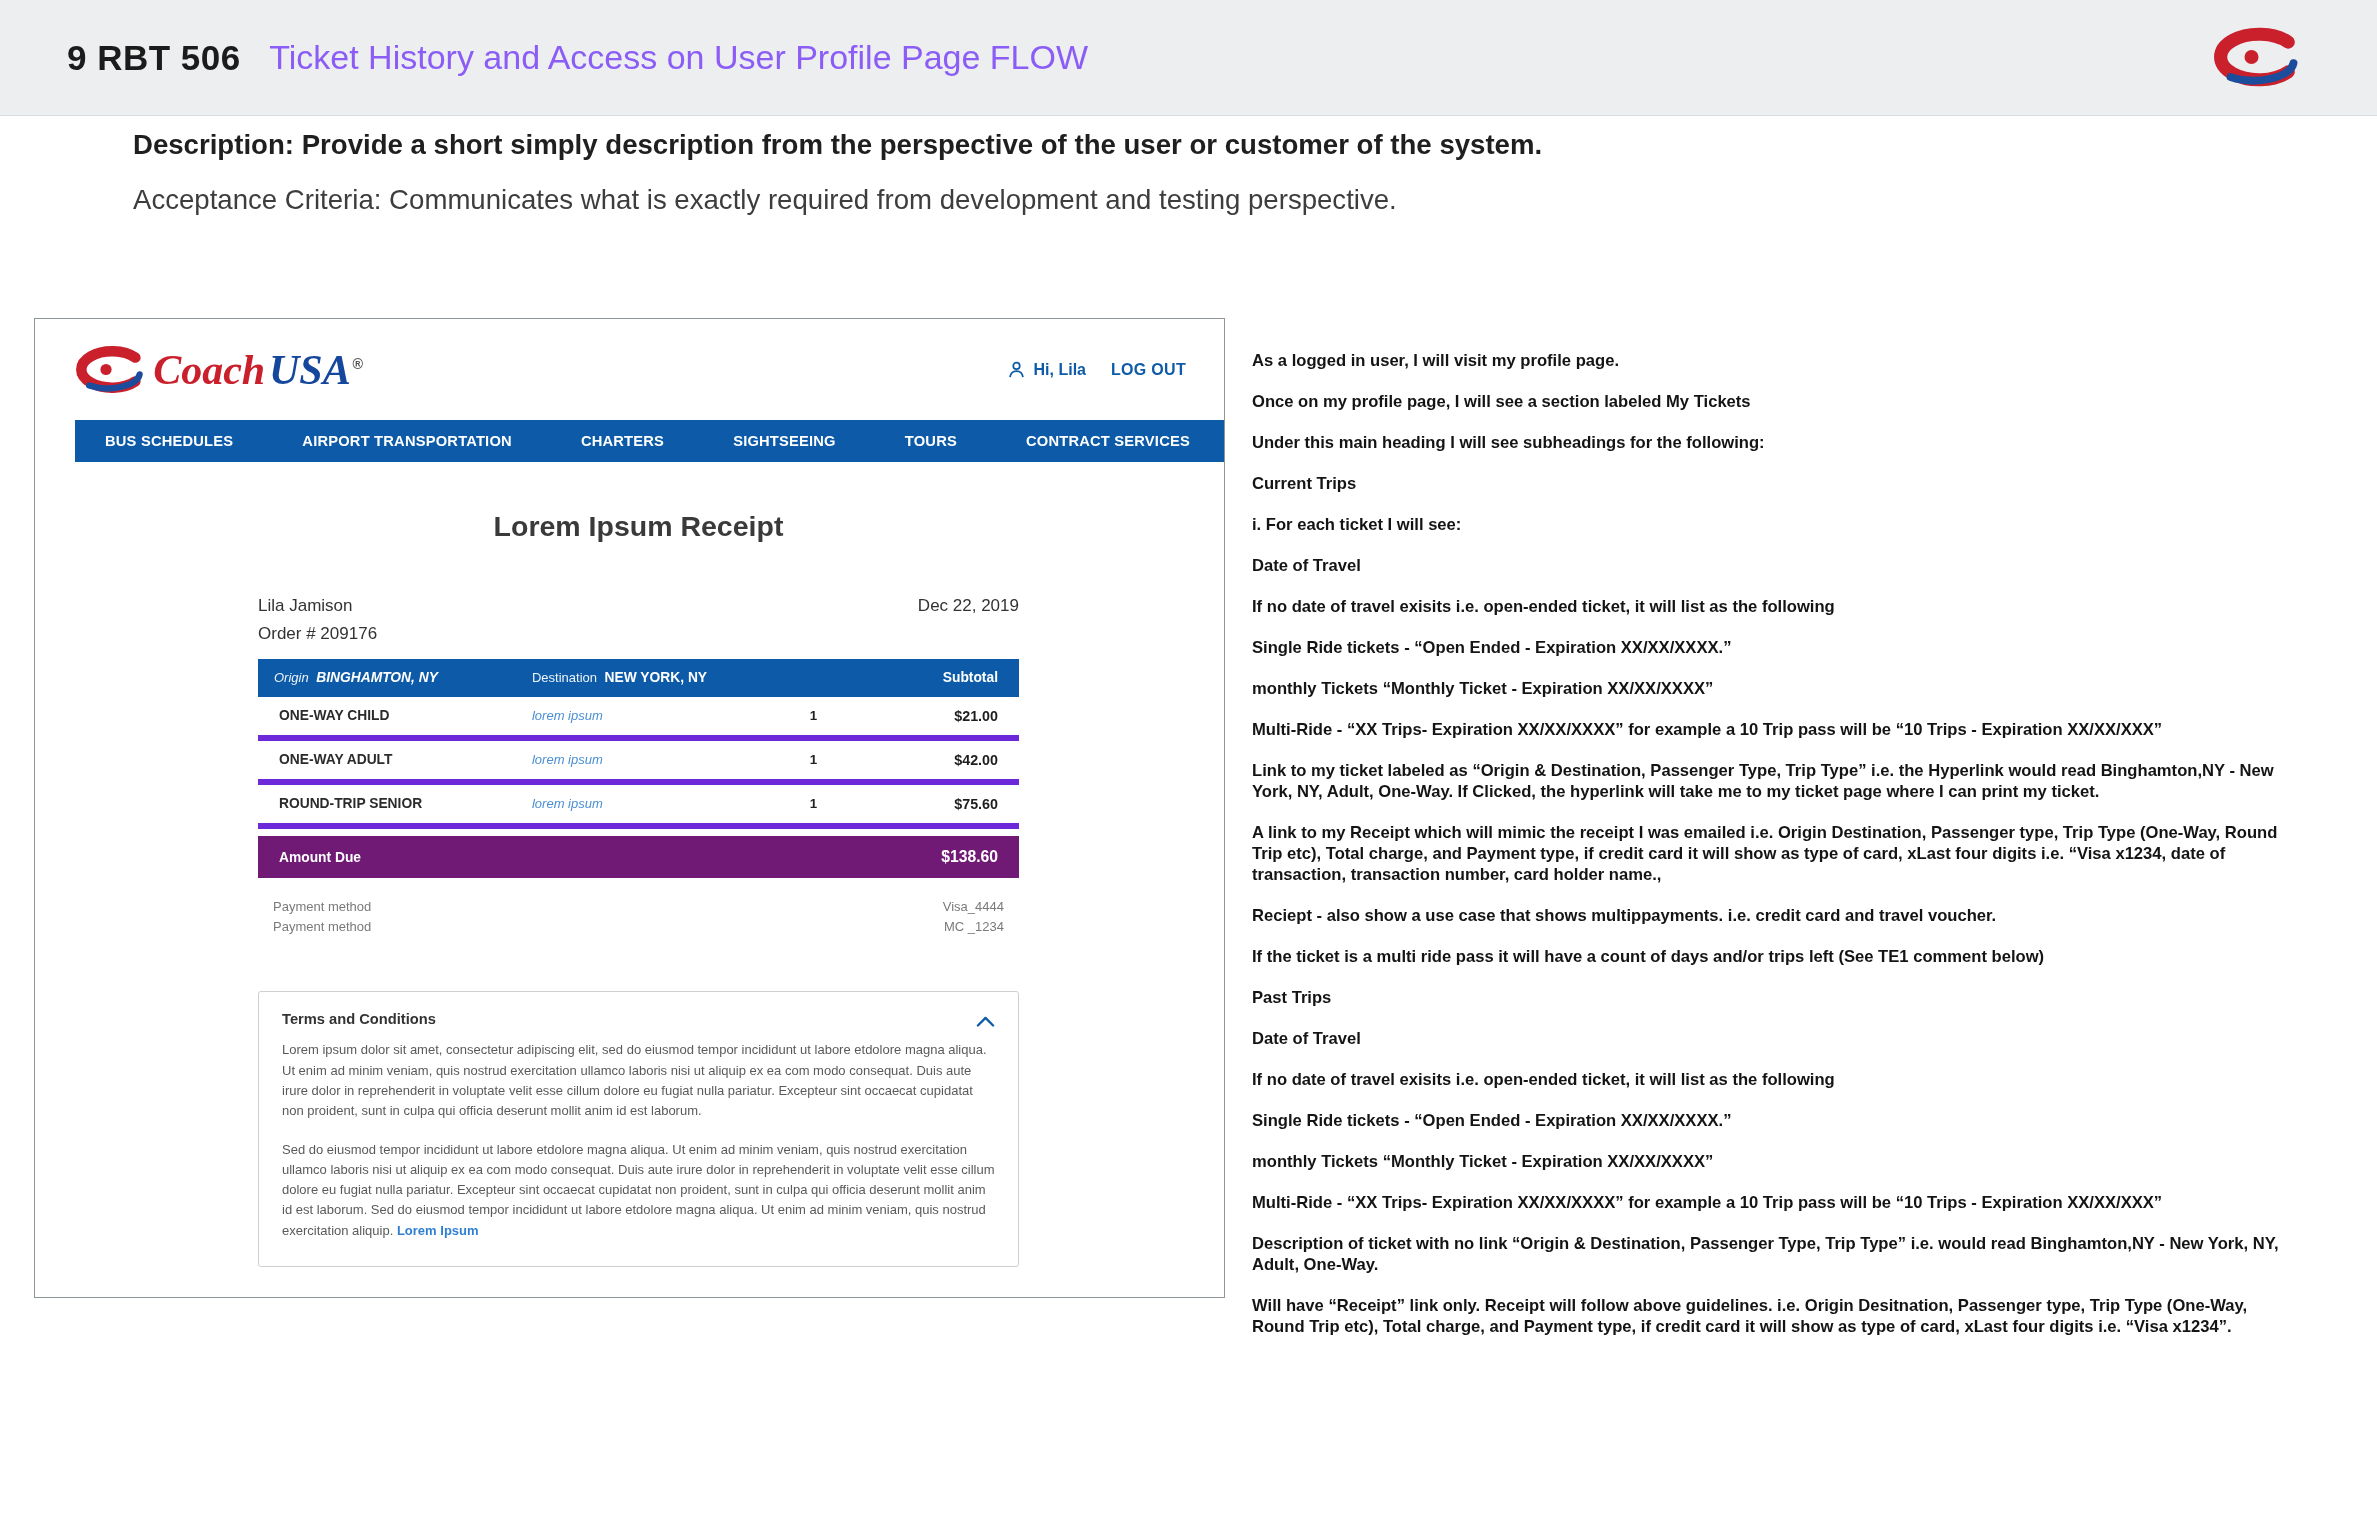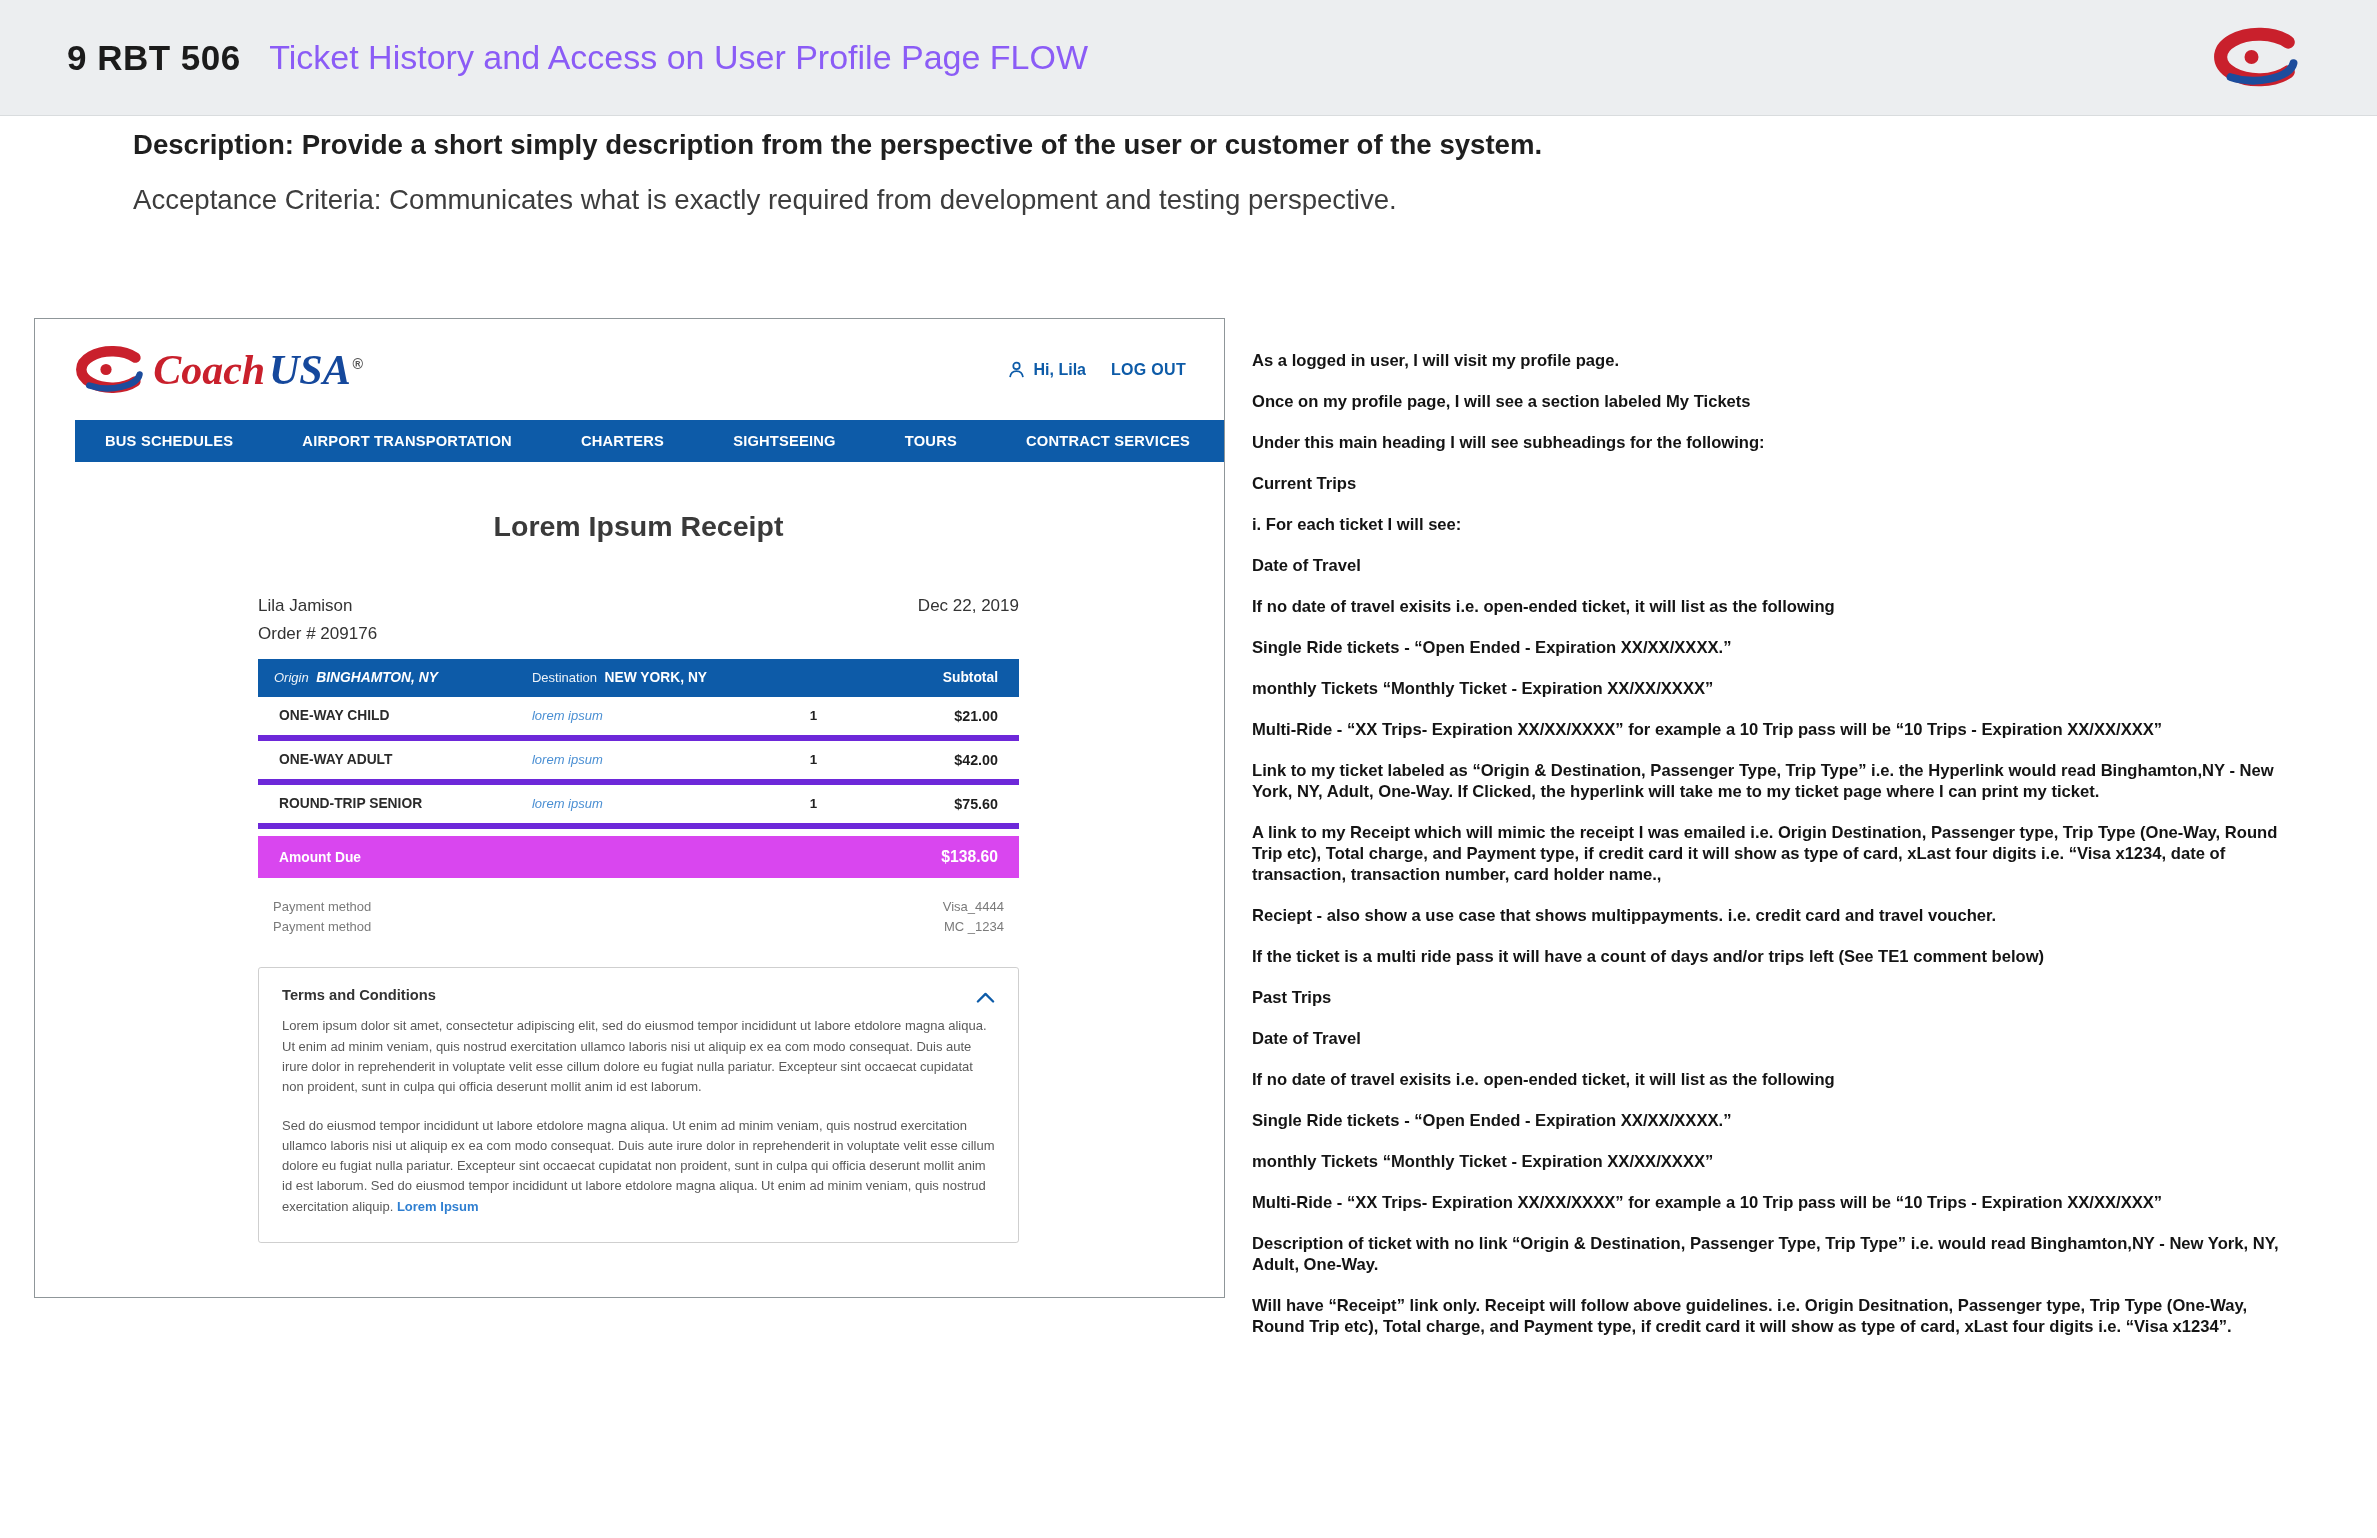--- a/index.html
+++ b/index.html
@@ -82,32 +82,32 @@
   .tbl-row {
     height:44px; display:grid; grid-template-columns:36% 30% 14% 20%;
     align-items:center; background:#fff; border-bottom:6px solid #6d28d9;
   }
   .td-type { padding-left:21px; font-size:13.8px; font-weight:700; color:#2b2b2b; }
   .td-link { font-size:13px; font-style:italic; color:#4a8fd3; cursor:pointer; }
   .td-qty { text-align:center; font-size:13.3px; font-weight:700; color:#222; }
   .td-price { text-align:right; padding-right:21px; font-size:14.3px; font-weight:700; color:#1d1d1d; }
 
   .amount-row {
-    margin-top:7.6px; height:42px; background:#d946ef; color:#fff;
+    margin-top:7.6px; height:42px; background:#701a75; color:#fff;
     display:flex; justify-content:space-between; align-items:center;
     padding:0 21px;
   }
   .amount-label { font-size:13.8px; font-weight:700; }
   .amount-value { font-size:15.7px; font-weight:700; }
 
   .pay-rows { margin-top:19px; padding:0 15px; }
   .pay-row { display:flex; justify-content:space-between; color:#7a7a7a; font-size:13px; line-height:20px; }
 
   .terms {
-    margin-top:30px; border:1px solid #cfcfcf; border-radius:2.9px;
+    margin-top:54px; border:1px solid #cfcfcf; border-radius:2.9px;
     padding:19px 23px 25px 23px;
   }
   .terms-head { display:flex; justify-content:space-between; align-items:center; }
   .terms-title { font-size:14.7px; font-weight:700; color:#333; }
   .chevron-up { width:19px; height:11.4px; cursor:pointer; }
   .terms p { font-size:13px; color:#5a5a5a; line-height:1.55; margin:13.3px 0 0 0; }
   .terms .p2 { margin-top:19px; }
   .terms-link { color:#2f7fd1; font-weight:700; font-style:normal; text-decoration:none; cursor:pointer; }
 
   

